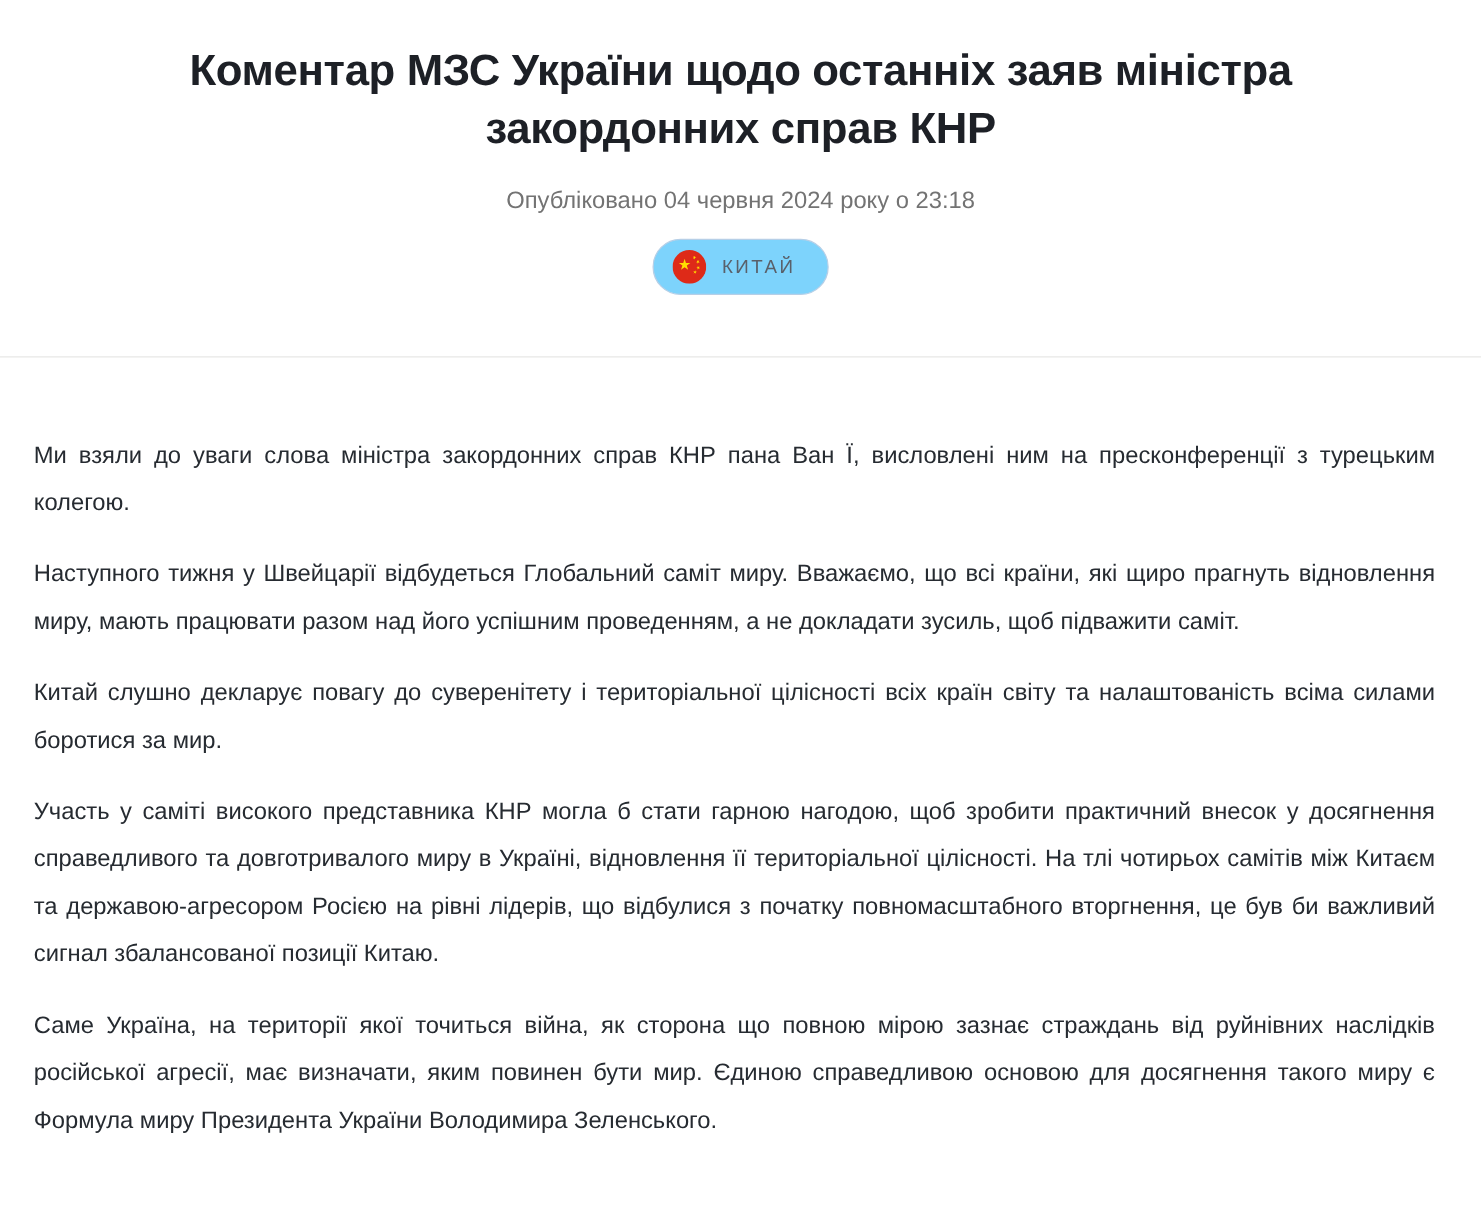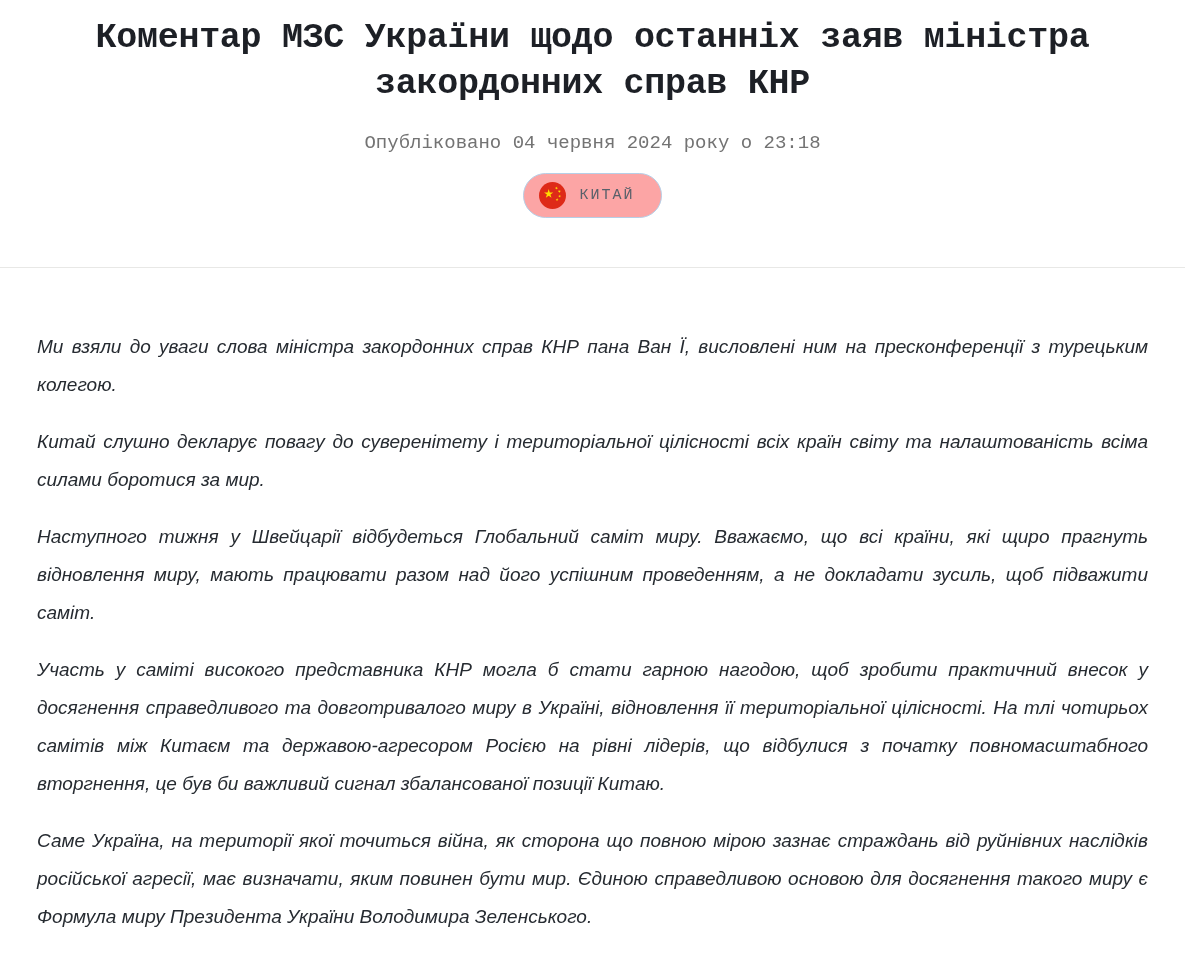--- a/index.html
+++ b/index.html
@@ -6,22 +6,21 @@
   html, body { margin: 0; padding: 0; }
   body {
     width: 1185px;
     height: 976px;
     background: #ffffff;
     overflow: hidden;
     font-family: "Liberation Sans", sans-serif;
   }
   .header {
     text-align: center;
-    padding-top: 16px;
-    font-family: Liberation Mono, monospace;
+    padding-top: 34px;
   }
   .page-title {
     margin: 0 auto;
     max-width: 1040px;
     font-size: 35px;
     font-weight: 700;
     line-height: 1.3;
     letter-spacing: -0.3px;
     color: #1d2026;
   }
@@ -33,21 +32,21 @@
   .tag-row {
     margin-top: 19px;
   }
   .tag-pill {
     display: inline-flex;
     align-items: center;
     gap: 13px;
     padding: 8px 26px 8px 15px;
     border: 1.5px solid #b6cfe7;
     border-radius: 26px;
-    background: #fca5a5;
+    background: #7dd3fc;
     text-decoration: none;
     cursor: pointer;
   }
   .tag-pill .flag {
     width: 27px;
     height: 27px;
     display: block;
   }
   .tag-label {
     font-size: 15px;
@@ -55,22 +54,21 @@
     color: #59606a;
     text-transform: uppercase;
   }
   .divider {
     margin-top: 49px;
     border: none;
     border-top: 1px solid #e8e8e6;
     width: 100%;
   }
   .article {
-    padding: 52px 37px 0 37px;
-    font-style: italic;
+    padding: 52px 37px 0 27px;
   }
   .article p {
     margin: 0 0 19px 0;
     font-size: 19px;
     line-height: 38px;
     text-align: justify;
     color: #262b31;
   }
 </style>
 </head>
@@ -95,17 +93,17 @@
       </svg>
       <span class="tag-label">КИТАЙ</span>
     </a>
   </div>
 </header>
 
 <hr class="divider">
 
 <main class="article">
   <p>Ми взяли до уваги слова міністра закордонних справ КНР пана Ван Ї, висловлені ним на пресконференції з турецьким колегою.</p>
+  <p>Наступного тижня у Швейцарії відбудеться Глобальний саміт миру. Вважаємо, що всі країни, які щиро прагнуть відновлення миру, мають працювати разом над його успішним проведенням, а не докладати зусиль, щоб підважити саміт.</p>
   <p>Китай слушно декларує повагу до суверенітету і територіальної цілісності всіх країн світу та налаштованість всіма силами боротися за мир.</p>
-  <p>Наступного тижня у Швейцарії відбудеться Глобальний саміт миру. Вважаємо, що всі країни, які щиро прагнуть відновлення миру, мають працювати разом над його успішним проведенням, а не докладати зусиль, щоб підважити саміт.</p>
   <p>Участь у саміті високого представника КНР могла б стати гарною нагодою, щоб зробити практичний внесок у досягнення справедливого та довготривалого миру в Україні, відновлення її територіальної цілісності. На тлі чотирьох самітів між Китаєм та державою-агресором Росією на рівні лідерів, що відбулися з початку повномасштабного вторгнення, це був би важливий сигнал збалансованої позиції Китаю.</p>
   <p>Саме Україна, на території якої точиться війна, як сторона що повною мірою зазнає страждань від руйнівних наслідків російської агресії, має визначати, яким повинен бути мир. Єдиною справедливою основою для досягнення такого миру є Формула миру Президента України Володимира Зеленського.</p>
 </main>
 
 </body></html>

